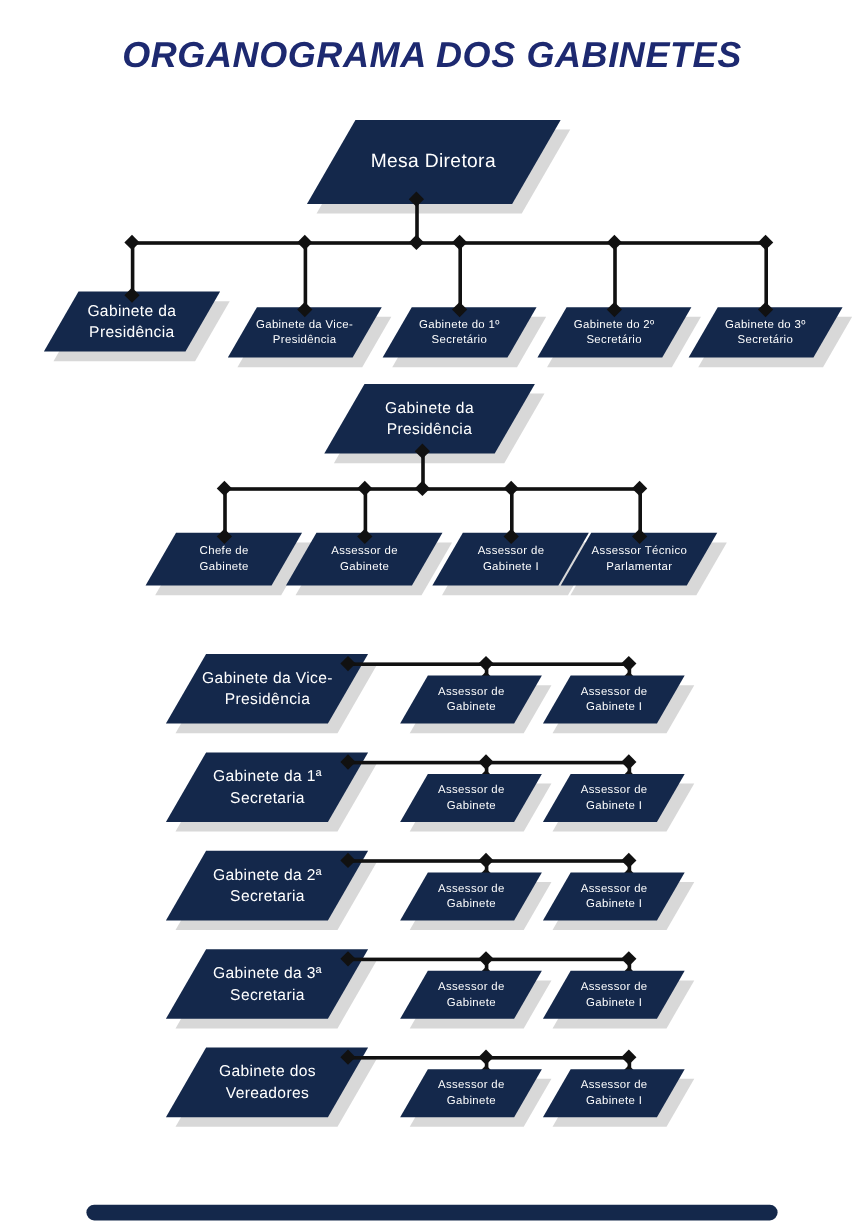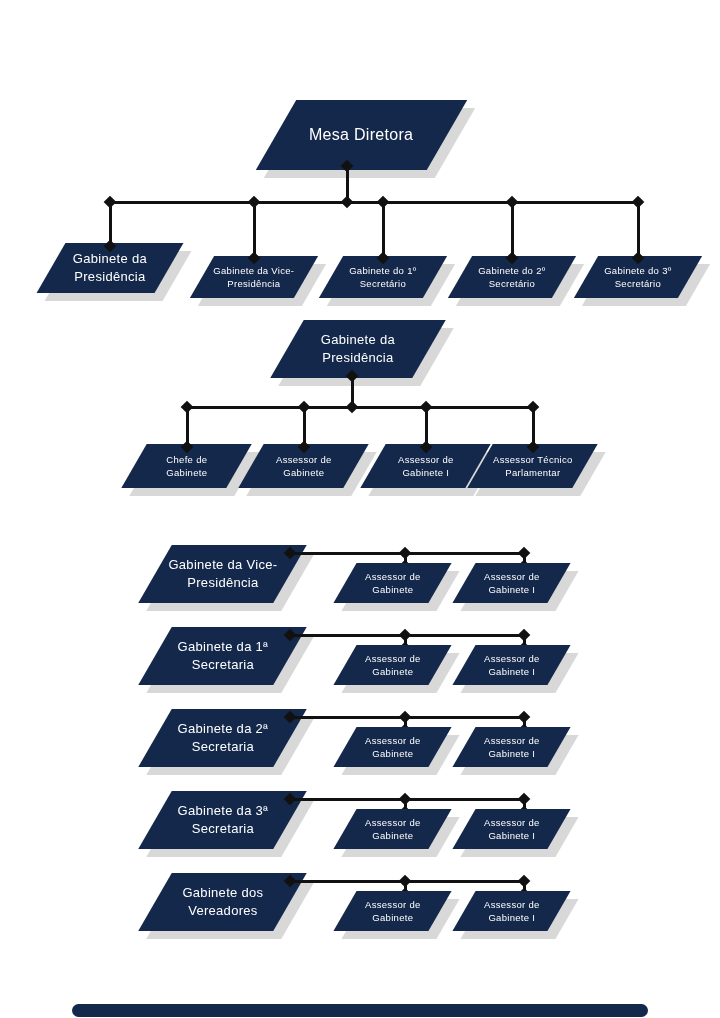--- a/index.html
+++ b/index.html
@@ -27,20 +27,21 @@
   .v { position:absolute; width:3px; background:#111111; }
   .d { position:absolute; width:9px; height:9px; background:#111111; transform:translate(-50%,-50%) rotate(45deg); }
 
   .footer-bar { position:absolute; left:72px; top:1004px; width:576px; height:13px; border-radius:7px; background:#14284b; }
 </style>
 </head>
 <body>
 
 <div class="canvas">
 
+  <h1 class="page-title">ORGANOGRAMA DOS GABINETES</h1>
 
   <div class="node" style="left:276px;top:100px;width:171px;height:70px">
     <div class="shadow"></div>
     <div class="face">
       <span class="label lg">Mesa Diretora</span>
     </div>
   </div>
 
   <div class="node" style="left:51px;top:243px;width:118px;height:50px">
     <div class="shadow"></div>

